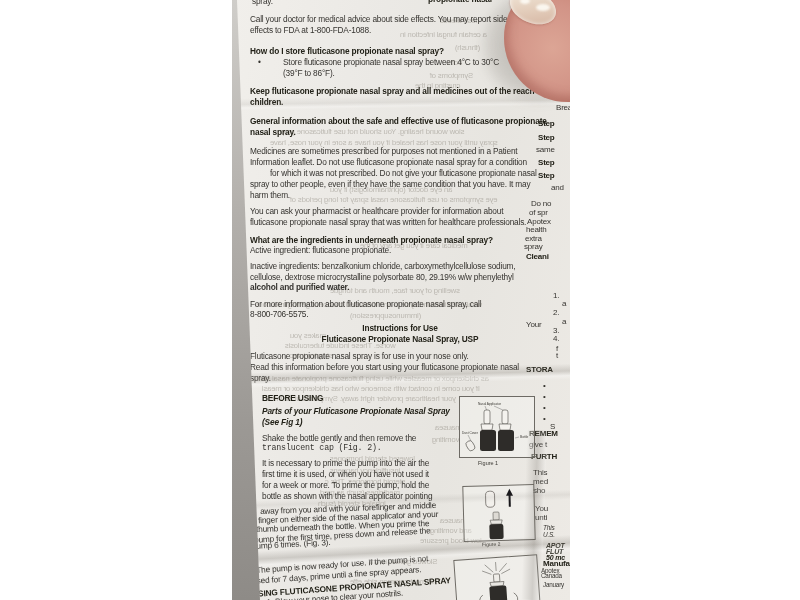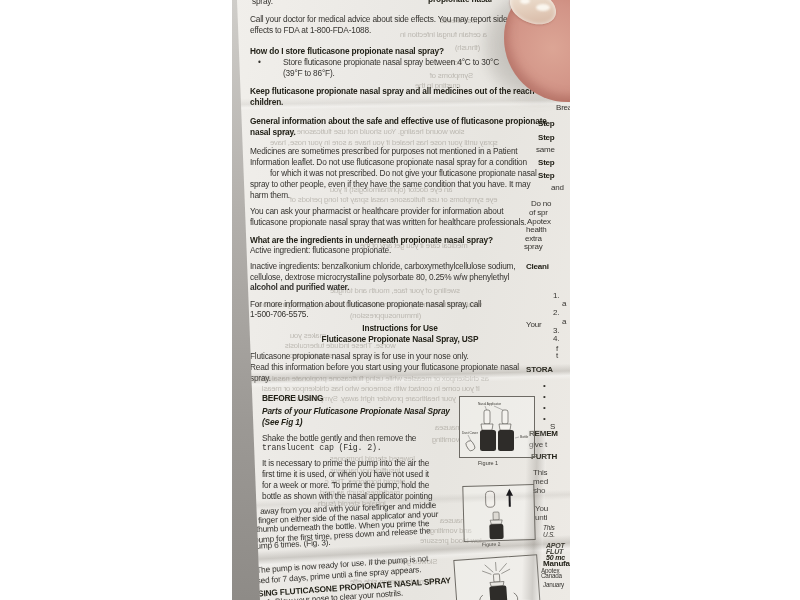--- a/index.html
+++ b/index.html
@@ -110,24 +110,24 @@
           <div class="ln" style="left: 18px; top: 147px;">Medicines are sometimes prescribed for purposes not mentioned in a Patient</div>
           <div class="ln" style="left: 18px; top: 158px;">Information leaflet. Do not use fluticasone propionate nasal spray for a condition</div>
           <div class="ln" style="left: 26px; top: 169px; margin-left: 12px;">for which it was not prescribed. Do not give your fluticasone propionate nasal</div>
           <div class="ln" style="left: 18px; top: 180px;">spray to other people, even if they have the same condition that you have. It may</div>
           <div class="ln" style="left: 18px; top: 191px;">harm them.</div>
           <div class="ln" style="left: 18px; top: 207px;">You can ask your pharmacist or healthcare provider for information about</div>
           <div class="ln" style="left: 18px; top: 218px;">fluticasone propionate nasal spray that was written for healthcare professionals.</div>
           <div class="ln b" style="left: 18px; top: 236px;">What are the ingredients in underneath propionate nasal spray?</div>
           <div class="ln" style="left: 18px; top: 246px;">Active ingredient: fluticasone propionate.</div>
           <div class="ln" style="left: 18px; top: 262px;">Inactive ingredients: benzalkonium chloride, carboxymethylcellulose sodium,</div>
-          <div class="ln" style="left: 18px; top: 273px;">cellulose, dextrose microcrystalline polysorbate 80, 0.25% w/w phenylethyl</div>
+          <div class="ln" style="left: 18px; top: 273px;">cellulose, dextrose microcrystalline polysorbate 80, 29.19% w/w phenylethyl</div>
           <div class="ln" style="left: 18px; top: 283px; font-weight: bold;">alcohol and purified water.</div>
           <div class="ln" style="left: 18px; top: 300px;">For more information about fluticasone propionate nasal spray, call</div>
-          <div class="ln" style="left: 18px; top: 310px;">1-500-706-5575.</div>
+          <div class="ln" style="left: 18px; top: 310px;">8-800-706-5575.</div>
           <div class="ln b c" style="left: 18px; top: 324px;">Instructions for Use</div>
           <div class="ln b c" style="left: 18px; top: 335px;">Fluticasone Propionate Nasal Spray, USP</div>
           <div class="ln" style="left: 18px; top: 352px;">Fluticasone propionate nasal spray is for use in your nose only.</div>
           <div class="ln" style="left: 18px; top: 363px;">Read this information before you start using your fluticasone propionate nasal</div>
           <div class="ln" style="left: 18px; top: 374px;">spray.</div>
           <div class="ln b" style="left: 30px; top: 394px;">BEFORE USING</div>
           <div class="ln b i" style="left: 30px; top: 407px;">Parts of your Fluticasone Propionate Nasal Spray</div>
           <div class="ln b i" style="left: 30px; top: 418px;">(See Fig 1)</div>
           <div class="ln" style="left: 30px; top: 434px;">Shake the bottle gently and then remove the</div>
           <div class="ln" style="left: 30px; top: 444px; font-family: Liberation Mono, monospace;">translucent cap (Fig. 2).</div>
@@ -154,21 +154,21 @@
           <div class="rf" style="left: 304px; top: 146px;">same</div>
           <div class="rf b" style="left: 306px; top: 159px;">Step</div>
           <div class="rf b" style="left: 306px; top: 172px;">Step</div>
           <div class="rf" style="left: 299px; top: 184px; margin-left: 20px;">and</div>
           <div class="rf" style="left: 299px; top: 200px;">Do no</div>
           <div class="rf" style="left: 297px; top: 209px;">of spr</div>
           <div class="rf" style="left: 295px; top: 218px;">Apotex</div>
           <div class="rf" style="left: 294px; top: 226px;">health</div>
           <div class="rf" style="left: 293px; top: 235px;">extra</div>
           <div class="rf" style="left: 292px; top: 243px;">spray</div>
-          <div class="rf b" style="left: 294px; top: 263px; text-align: right;">Cleani</div>
+          <div class="rf b" style="left: 294px; top: 253px; text-align: right;">Cleani</div>
           <div class="rf" style="left: 294px; top: 273px; margin-top: 48px;">Your</div>
           <div class="rf" style="left: 321px; top: 292px;">1.</div>
           <div class="rf" style="left: 330px; top: 300px;">a</div>
           <div class="rf" style="left: 321px; top: 309px;">2.</div>
           <div class="rf" style="left: 330px; top: 318px;">a</div>
           <div class="rf" style="left: 321px; top: 327px;">3.</div>
           <div class="rf" style="left: 321px; top: 335px;">4.</div>
           <div class="rf" style="left: 324px; top: 345px;">f</div>
           <div class="rf" style="left: 324px; top: 352px;">t</div>
           <div class="rf b" style="left: 294px; top: 366px;">STORA</div>

